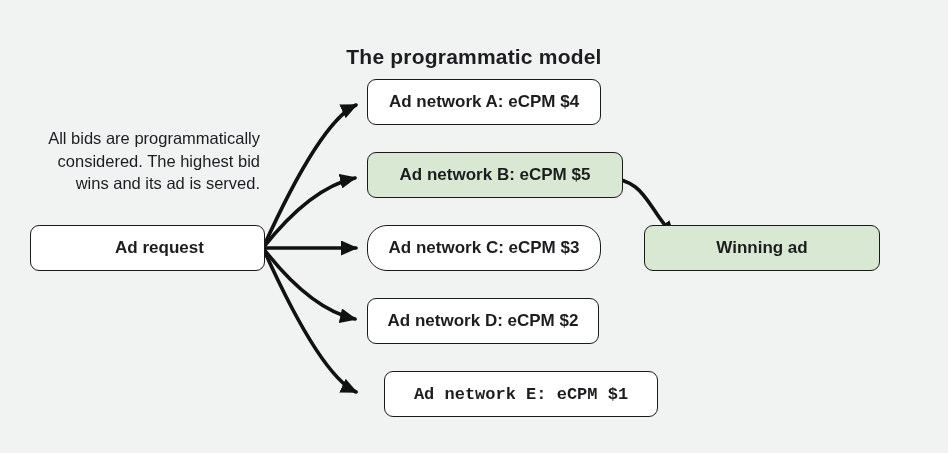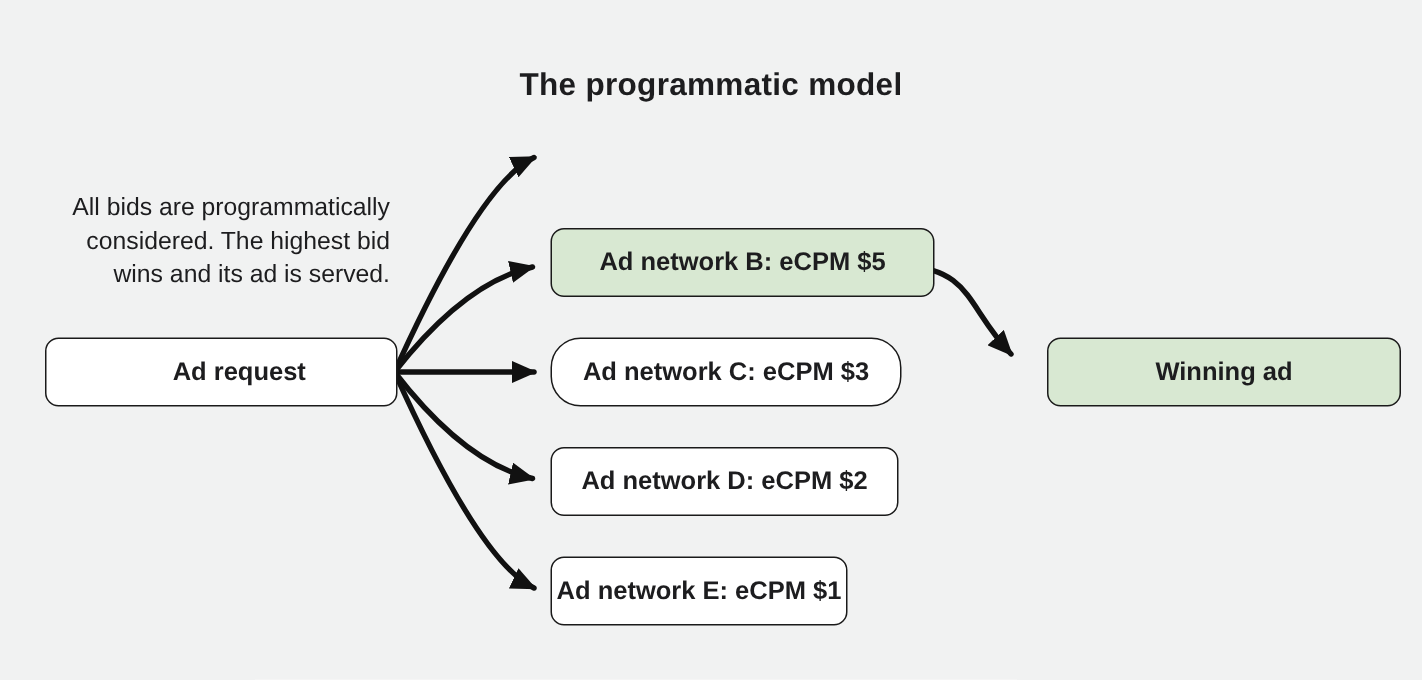--- a/index.html
+++ b/index.html
@@ -53,22 +53,22 @@
     color: var(--text, #1d1d1f);
   }
   .node.highlight {
     background: var(--highlight-fill, #d8e8d2);
   }
   .node-ad-request { left: 30px;  top: 225px; width: 235px; padding-left: 24px; }
   .node-net-a     { left: 367px; top: 79px;  width: 234px; }
   .node-net-b     { left: 367px; top: 152px; width: 256px; }
   .node-net-c     { left: 367px; top: 225px; width: 234px; border-radius: 20px; }
   .node-net-d     { left: 367px; top: 298px; width: 232px; }
-  .node-net-e     { left: 367px; top: 371px; width: 198px; }
-  .node-winning   { left: 698px; top: 225px; width: 236px; }
+  .node-net-e     { left: 384px; top: 371px; width: 274px; font-family: Liberation Mono, monospace; }
+  .node-winning   { left: 644px; top: 225px; width: 236px; }
   .arrow-layer {
     position: absolute;
     top: 0;
     left: 0;
     width: 948px;
     height: 453px;
   }
   .arrow-layer path.arrow {
     fill: none;
     stroke: var(--arrow, #111111);
@@ -98,20 +98,23 @@
   <div class="diagram-title">The programmatic model</div>
 
   <div class="description">All bids are programmatically
 considered. The highest bid
 wins and its ad is served.</div>
 
   <div class="node node-ad-request">
     <span>Ad request</span>
   </div>
 
+  <div class="node node-net-a">
+    <span>Ad network A: eCPM $4</span>
+  </div>
 
   <div class="node node-net-b highlight">
     <span>Ad network B: eCPM $5</span>
   </div>
 
   <div class="node node-net-c">
     <span>Ad network C: eCPM $3</span>
   </div>
 
   <div class="node node-net-d">

